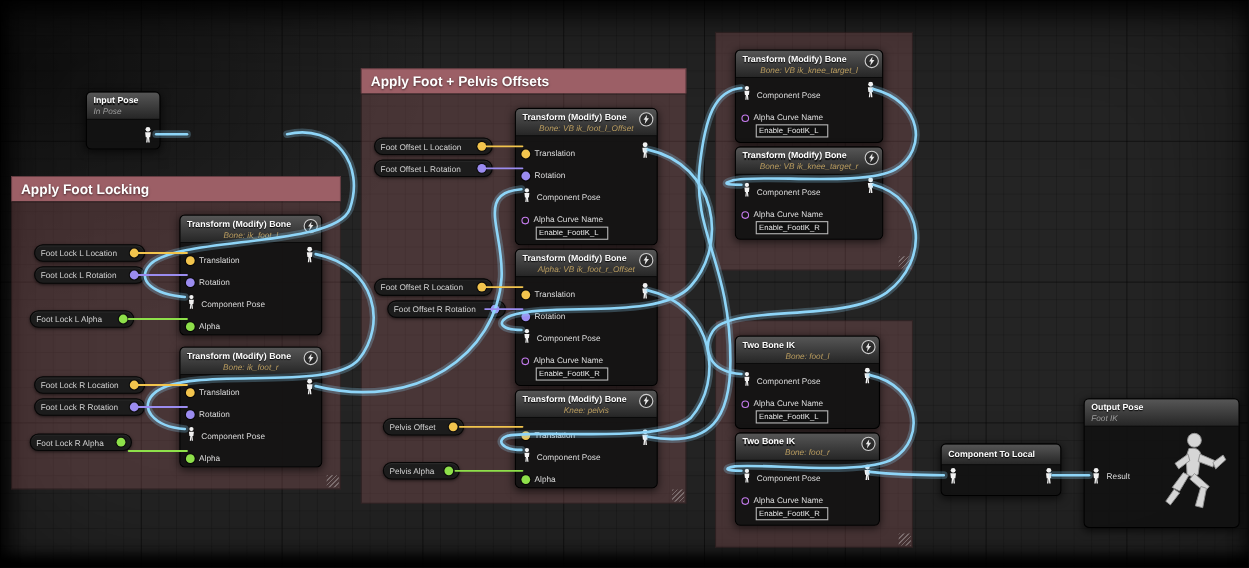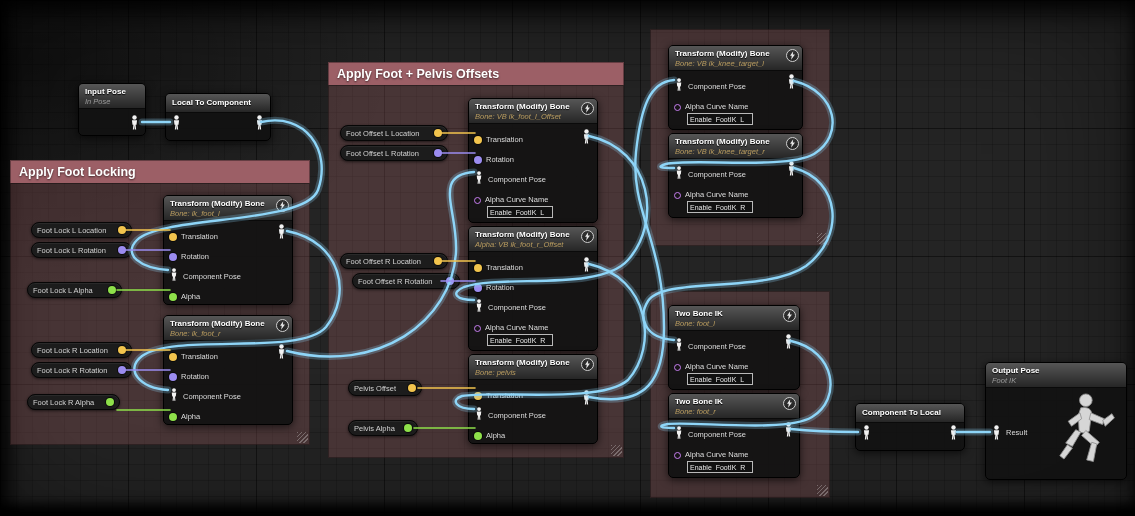--- a/index.html
+++ b/index.html
@@ -37,21 +37,21 @@
   
   .node { position:absolute; z-index:20; background:rgba(18,18,18,0.94);
     border:1px solid #000; border-radius:5px; color:#e6e6e6;
     box-shadow:0 2px 8px rgba(0,0,0,0.65); }
   .node-header { background:linear-gradient(#565656,#262626); border-radius:4px 4px 0 0;
     padding:3px 6px 2px; border-bottom:1px solid #0a0a0a; }
   .node-header.plain { padding:4px 6px; }
   .node-title { font-size:8px; font-weight:bold; color:#fff; line-height:10px;
     white-space:nowrap; text-shadow:0 1px 1px #000; }
   .node-subtitle { font-size:7.5px; font-style:italic; line-height:9px; white-space:nowrap; }
-  .node-subtitle.bone { color:#b99c5f; }
+  .node-subtitle.bone { color:#b99c5f;text-align:center; }
   .node-subtitle.dim { color:#9c9c9c; }
   .pin-row { height:20px; display:flex; align-items:flex-end; gap:4px; padding:0 5px; }
   .pin-label { font-size:7.5px; color:#dcdcdc; white-space:nowrap; }
   .pin { width:8px; height:8px; border-radius:50%; flex:0 0 auto; box-shadow:0 0 0 1px rgba(0,0,0,0.6); }
   .pin.vector { background:var(--pin-vector); }
   .pin.rotator { background:var(--pin-rotator); }
   .pin.float { background:var(--pin-float); }
   .pin.name { width:7px; height:7px; background:transparent; border:1.5px solid var(--pin-name); box-shadow:none; }
   .person { fill:#f2f2f2; }
   .pose-out, .pose-in { position:absolute; width:12px; height:16px; }
@@ -151,37 +151,20 @@
       <div class="node-subtitle dim">In Pose</div>
     </div>
     <div class="pose-out" style="top:31px">
       <svg class="person" viewBox="0 0 12 16" width="11" height="15">
           <circle cx="6" cy="2.6" r="2.4"></circle>
           <path d="M3.2 5.6 h5.6 L8.2 10.4 H7.2 L7.8 15.6 H6.4 L6 11 L5.6 15.6 H4.2 L4.8 10.4 H3.8 Z"></path>
         </svg>
     </div>
   </div>
 
-  <div class="node" style="left:165px;top:93px;width:106px;height:48px">
-    <div class="node-header plain">
-      <div class="node-title">Local To Component</div>
-    </div>
-    <div class="pose-in" style="top:21px">
-      <svg class="person" viewBox="0 0 12 16" width="11" height="15">
-          <circle cx="6" cy="2.6" r="2.4"></circle>
-          <path d="M3.2 5.6 h5.6 L8.2 10.4 H7.2 L7.8 15.6 H6.4 L6 11 L5.6 15.6 H4.2 L4.8 10.4 H3.8 Z"></path>
-        </svg>
-    </div>
-    <div class="pose-out" style="top:21px">
-      <svg class="person" viewBox="0 0 12 16" width="11" height="15">
-          <circle cx="6" cy="2.6" r="2.4"></circle>
-          <path d="M3.2 5.6 h5.6 L8.2 10.4 H7.2 L7.8 15.6 H6.4 L6 11 L5.6 15.6 H4.2 L4.8 10.4 H3.8 Z"></path>
-        </svg>
-    </div>
-  </div>
 
   <div class="node" style="left:163px;top:195px;width:130px;height:110px">
     <div class="bolt">
         <svg viewBox="0 0 10 12" width="7" height="9">
           <path fill="#e8e8e8" d="M6 0 L1.5 6.5 H4 L3 12 L8.5 4.5 H5.5 Z"></path>
         </svg>
       </div>
     <div class="node-header">
       <div class="node-title">Transform (Modify) Bone</div>
       <div class="node-subtitle bone">Bone: ik_foot_l</div>
@@ -323,21 +306,21 @@
   </div>
 
   <div class="node" style="left:468px;top:354px;width:130px;height:90px">
     <div class="bolt">
         <svg viewBox="0 0 10 12" width="7" height="9">
           <path fill="#e8e8e8" d="M6 0 L1.5 6.5 H4 L3 12 L8.5 4.5 H5.5 Z"></path>
         </svg>
       </div>
     <div class="node-header">
       <div class="node-title">Transform (Modify) Bone</div>
-      <div class="node-subtitle bone">Bone: pelvis</div>
+      <div class="node-subtitle bone">Knee: pelvis</div>
     </div>
     <div class="pin-row">
         <span class="pin vector"></span>
         <span class="pin-label">Translation</span>
       </div>
     <div class="pin-row">
         <svg class="person" viewBox="0 0 12 16" width="10" height="13">
           <circle cx="6" cy="2.6" r="2.4"></circle>
           <path d="M3.2 5.6 h5.6 L8.2 10.4 H7.2 L7.8 15.6 H6.4 L6 11 L5.6 15.6 H4.2 L4.8 10.4 H3.8 Z"></path>
         </svg>

